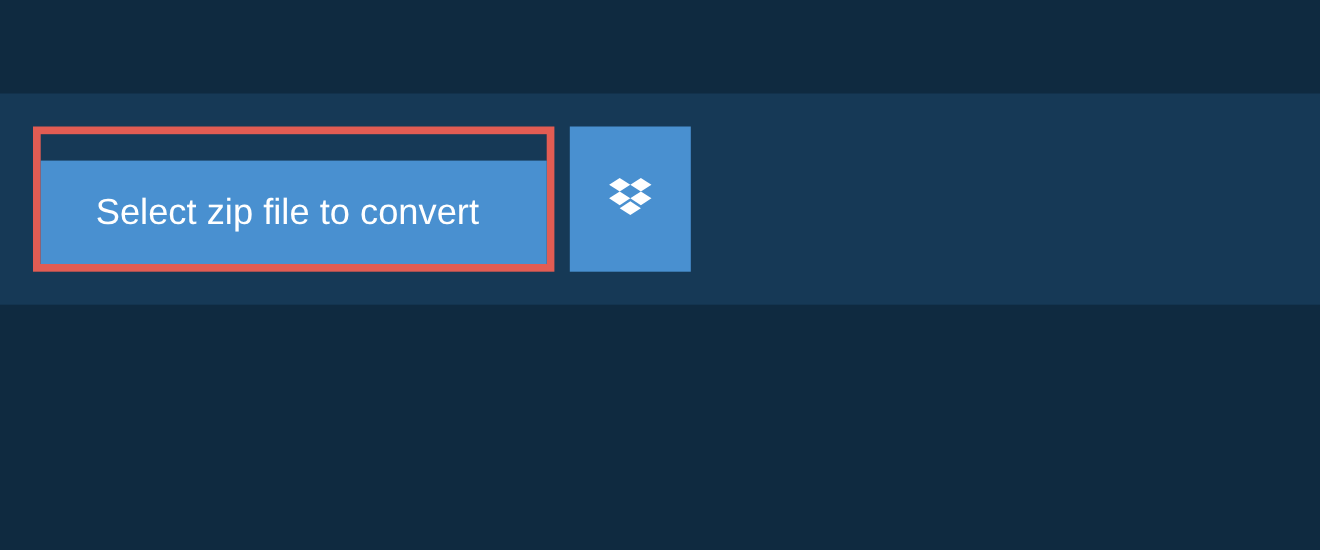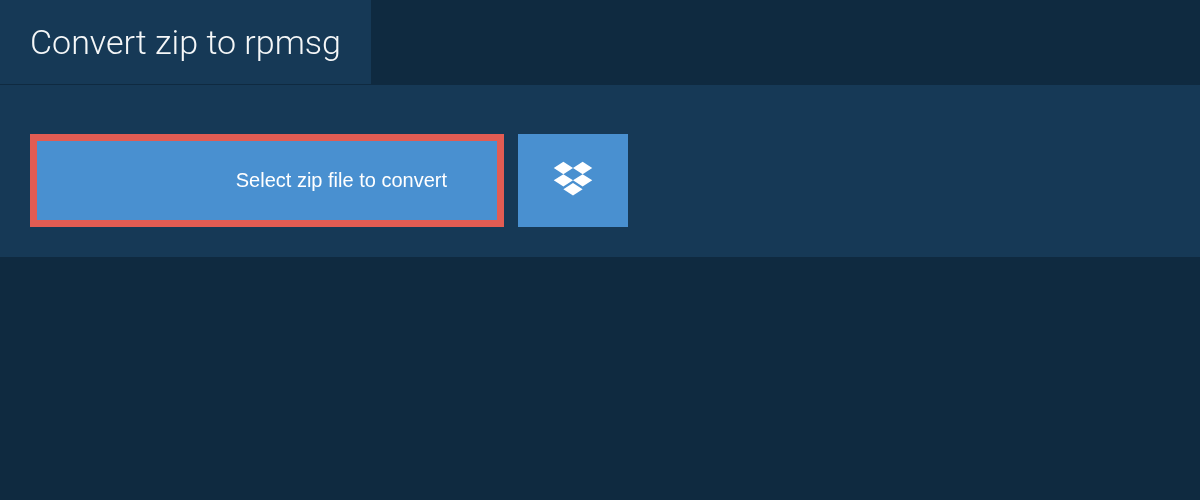--- a/index.html
+++ b/index.html
@@ -36,51 +36,49 @@
       padding: 30px 30px 0 30px;
       gap: 14px;
     }
     .select-file-wrapper {
       border: 7px solid #e25c53;
       display: inline-block;
     }
     .select-file-button {
       background: #4990d0;
       color: #ffffff;
-      font-size: 20px;
+      font-size: 33px;
       font-weight: 300;
       padding: 28px 50px;
       border: none;
       cursor: pointer;
       display: block;
-      text-align: right;
+      text-align: left;
       min-width: 460px;
+      margin-top: 24px;
     }
     .dropbox-button {
       background: #4990d0;
       border: none;
       cursor: pointer;
       display: flex;
       align-items: center;
       justify-content: center;
       width: 110px;
     }
     .dropbox-icon-svg {
       width: 44px;
       height: 44px;
       fill: #ffffff;
     }
   </style>
 </head>
 <body>
 
 <div class="panel">
-  <div class="tab">
-    <span>Convert zip to rpmsg</span>
-  </div>
   <div class="actions-row">
     <div class="select-file-wrapper">
       <button class="select-file-button">
         <span>Select zip file to convert</span>
       </button>
     </div>
     <button class="dropbox-button">
       <svg class="dropbox-icon-svg" viewBox="0 0 64 64">
         <polygon points="18,4 4,13 18,22 32,13"></polygon>
         <polygon points="46,4 32,13 46,22 60,13"></polygon>

